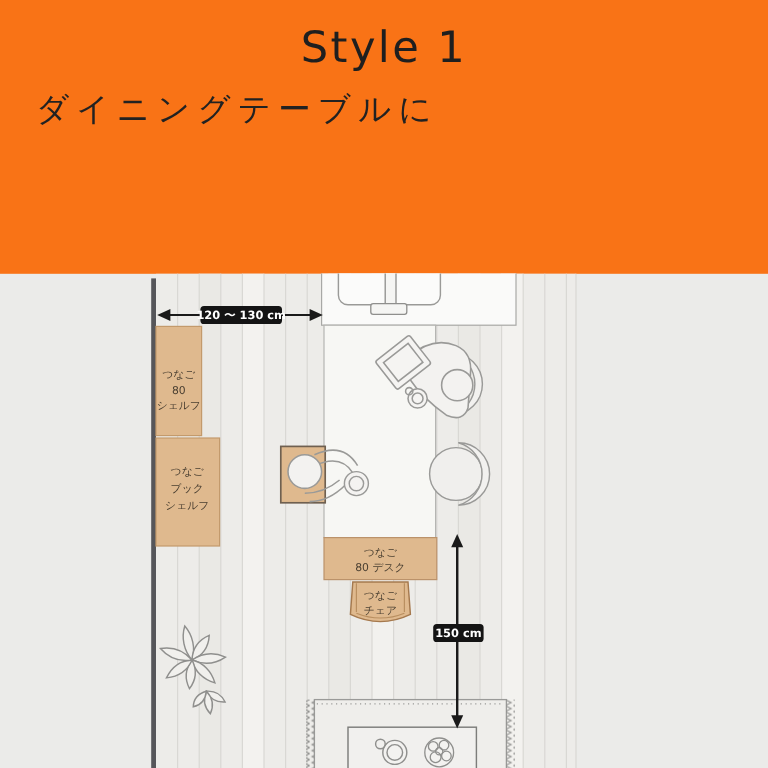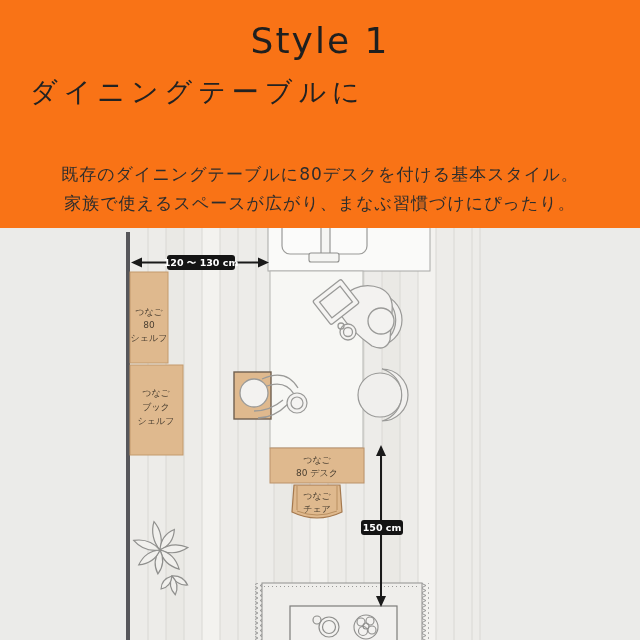--- a/index.html
+++ b/index.html
@@ -17,24 +17,20 @@
   .measure-label{font-size:9.5px;fill:#ffffff;text-anchor:middle;font-weight:bold;}
 </style>
 </head>
 <body>
 
 <div class="canvas">
 
   <div class="title">Style 1</div>
   <div class="heading">
     <div>ダイニングテーブルに</div>
-  </div>
-  <div class="desc">
-    <div>既存のダイニングテーブルに80デスクを付ける基本スタイル。</div>
-    <div>家族で使えるスペースが広がり、まなぶ習慣づけにぴったり。</div>
   </div>
 
   <div class="scene">
   <svg width="640" height="412" viewBox="0 0 640 412">
     <defs>
       <pattern id="fringeL" width="7" height="5" patternUnits="userSpaceOnUse">
         <path d="M6,0 L1,2.5 L6,5" stroke="#8f8f8d" stroke-width="0.9" fill="none"></path>
       </pattern>
       <pattern id="fringeR" width="7" height="5" patternUnits="userSpaceOnUse">
         <path d="M1,0 L6,2.5 L1,5" stroke="#8f8f8d" stroke-width="0.9" fill="none"></path>

